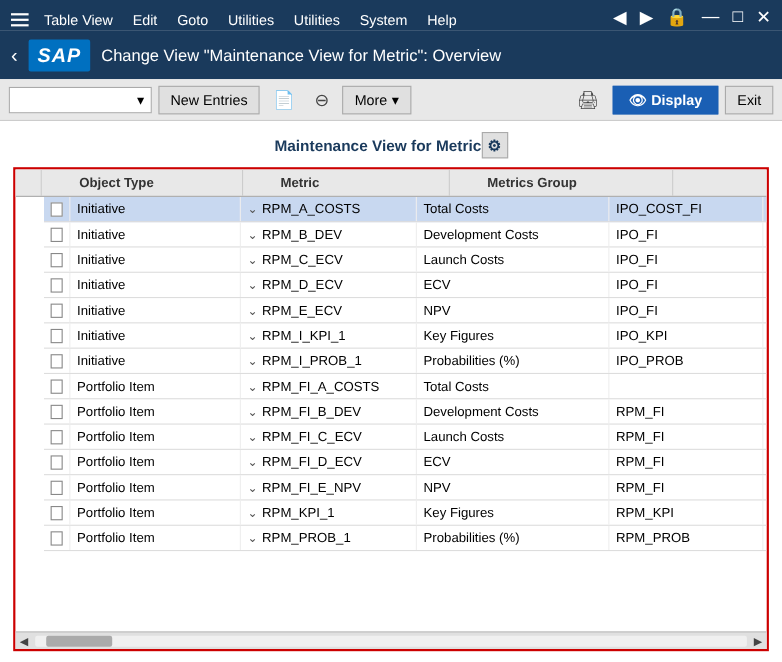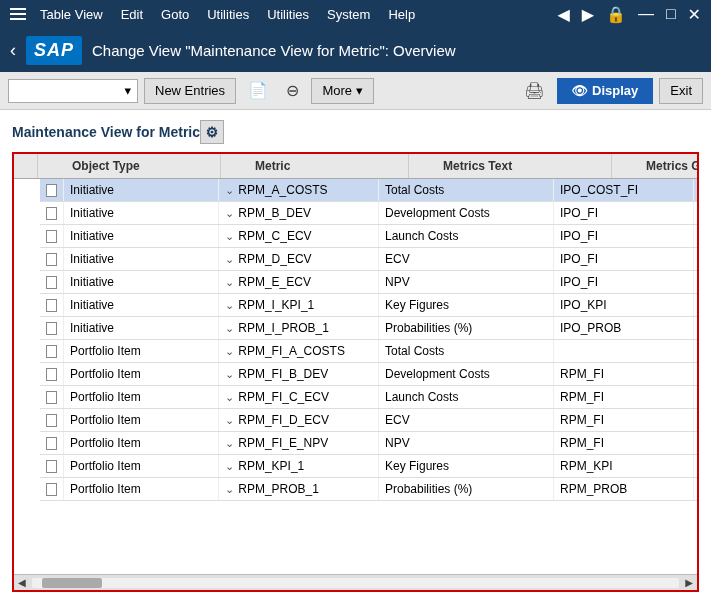--- a/index.html
+++ b/index.html
@@ -3,21 +3,21 @@
   <meta charset="utf-8">
   <style>
     * { margin: 0; padding: 0; box-sizing: border-box; }
     body { font-family: Arial, sans-serif; font-size: 13px; background: #f5f5f5; width: 711px; height: 602px; overflow: hidden; }
 
     
     .menu-bar {
       background: #1a3a5c;
       color: white;
       display: flex;
-      align-items: center;
+      align-items: flex-end;
       height: 28px;
       padding: 0 6px;
       gap: 2px;
     }
     .menu-bar .hamburger {
       display: flex; flex-direction: column; gap: 3px; cursor: pointer; padding: 4px;
     }
     .menu-bar .hamburger span { display: block; width: 16px; height: 2px; background: white; }
     .menu-bar .menu-item {
       padding: 2px 8px; color: white; cursor: pointer; font-size: 13px;
@@ -101,21 +101,21 @@
       display: flex;
       flex-direction: column;
     }
     .section-title {
       font-size: 14px;
       font-weight: bold;
       color: #1a3a5c;
       margin-bottom: 8px;
       display: flex;
       align-items: center;
-      justify-content: flex-start;
+      justify-content: center;
     }
     .settings-icon {
       background: #e0e0e0;
       border: 1px solid #aaa;
       width: 24px; height: 24px;
       display: flex; align-items: center; justify-content: center;
       cursor: pointer; font-size: 14px;
     }
 
     
@@ -242,21 +242,20 @@
     <span>Maintenance View for Metric</span>
     <div class="settings-icon">⚙</div>
   </div>
 
   <div class="table-wrapper">
 
     <div class="table-header">
       <div class="th"></div>
       <div class="th">Object Type</div>
       <div class="th">Metric</div>
-      <div class="th">Metrics Text</div>
       <div class="th">Metrics Group</div>
       <div class="th"></div>
     </div>
 
     <div class="table-body" id="table-body">
     <div class="table-row highlighted">
       <div class="td checkbox">
         <span class="checkbox-box"></span>
       </div>
       <div class="td">Initiative</div>

